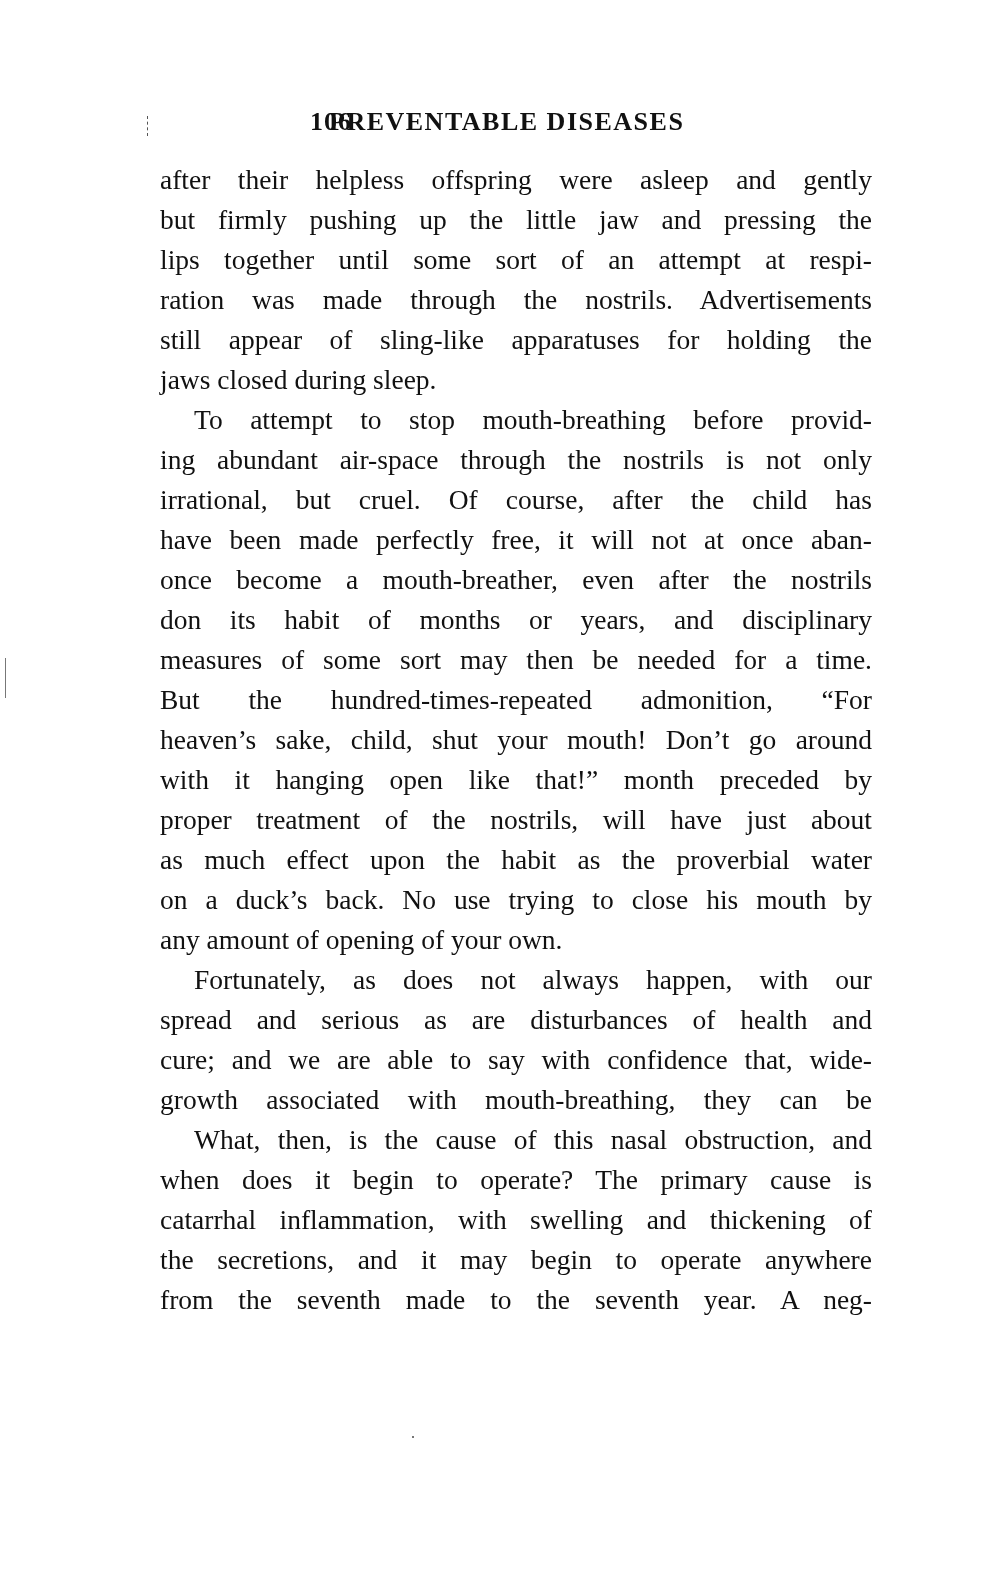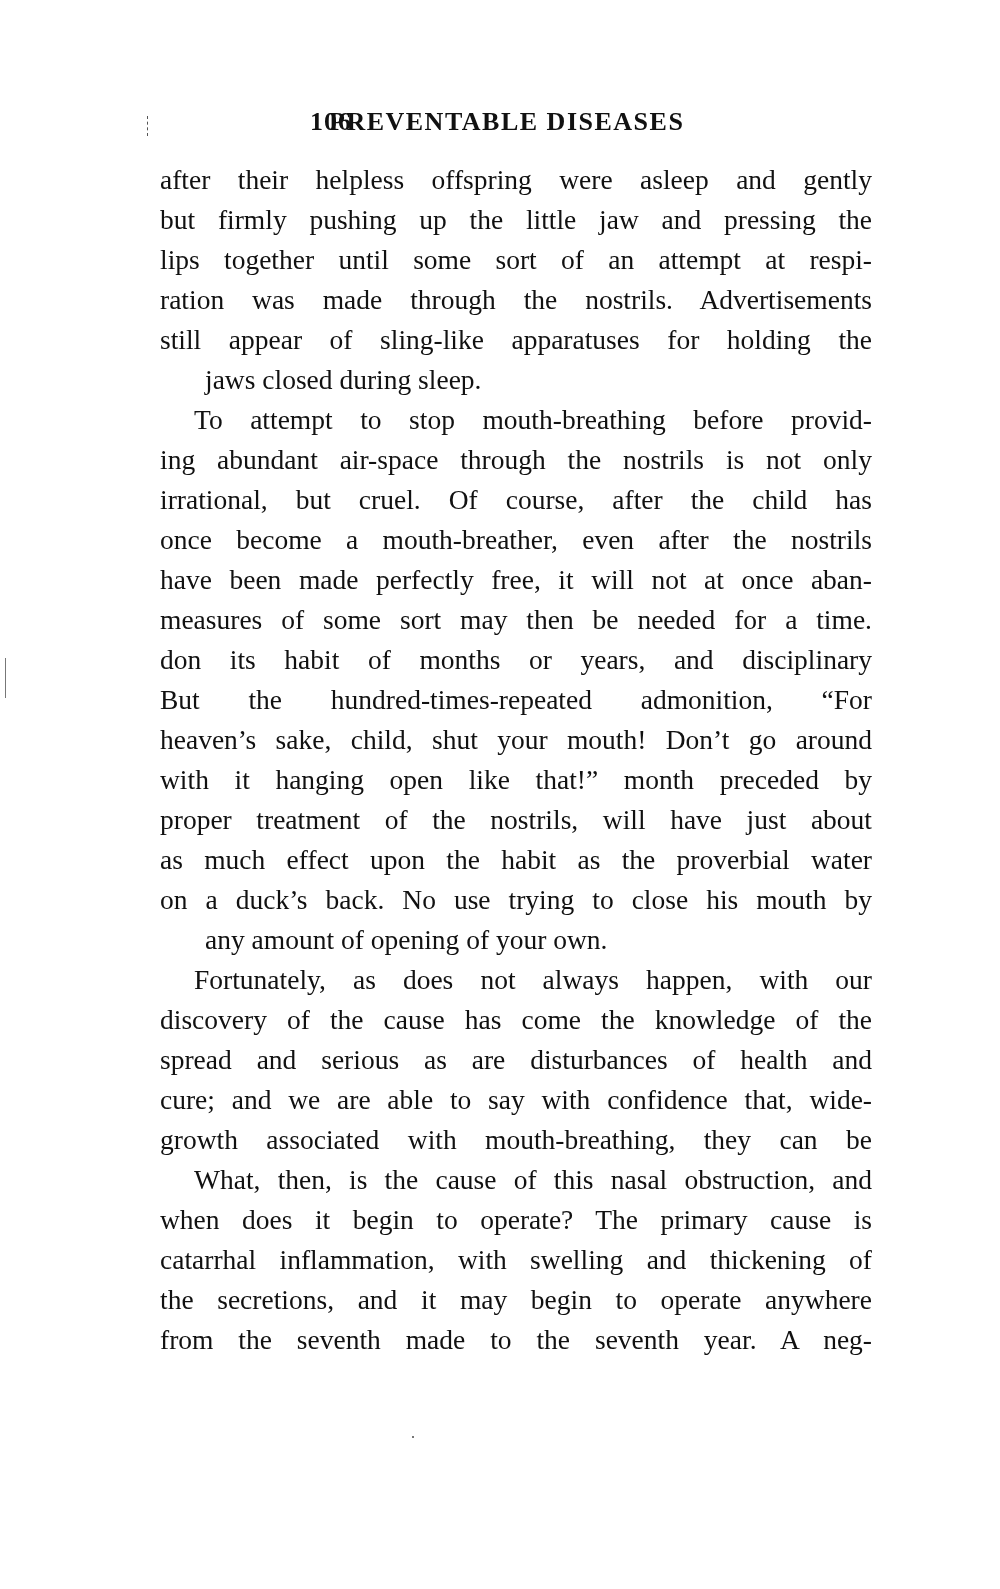--- a/index.html
+++ b/index.html
@@ -59,21 +59,20 @@
       height: 40px;
       line-height: 40px;
       font-size: 27.5px;
       white-space: nowrap;
       text-align: justify;
       text-align-last: justify;
       overflow: visible;
     }
     .line.last {
       text-align-last: left;
-      margin-left: 45px;
     }
     .line.indent {
       padding-left: 34px;
     }
     .stray-mark {
       position: absolute;
       background: #777;
     }
   </style>
 </head>
@@ -93,34 +92,33 @@
     <div class="line">after their helpless offspring were asleep and gently</div>
     <div class="line">but firmly pushing up the little jaw and pressing the</div>
     <div class="line">lips together until some sort of an attempt at respi-</div>
     <div class="line">ration was made through the nostrils. Advertisements</div>
     <div class="line">still appear of sling-like apparatuses for holding the</div>
     <div class="line last">jaws closed during sleep.</div>
 
     <div class="line indent">To attempt to stop mouth-breathing before provid-</div>
     <div class="line">ing abundant air-space through the nostrils is not only</div>
     <div class="line">irrational, but cruel. Of course, after the child has</div>
+    <div class="line">have been made perfectly free, it will not at once aban-</div>
     <div class="line">once become a mouth-breather, even after the nostrils</div>
-    <div class="line">have been made perfectly free, it will not at once aban-</div>
+    <div class="line">don its habit of months or years, and disciplinary</div>
     <div class="line">measures of some sort may then be needed for a time.</div>
-    <div class="line">don its habit of months or years, and disciplinary</div>
     <div class="line">But the hundred-times-repeated admonition, “For</div>
     <div class="line">heaven’s sake, child, shut your mouth! Don’t go around</div>
     <div class="line">with it hanging open like that!” month preceded by</div>
     <div class="line">proper treatment of the nostrils, will have just about</div>
     <div class="line">as much effect upon the habit as the proverbial water</div>
     <div class="line">on a duck’s back. No use trying to close his mouth by</div>
     <div class="line last">any amount of opening of your own.</div>
 
     <div class="line indent">Fortunately, as does not always happen, with our</div>
-    <div class="line">discovery of the cause has come the knowledge of the</div>
     <div class="line">spread and serious as are disturbances of health and</div>
     <div class="line">cure; and we are able to say with confidence that, wide-</div>
     <div class="line">growth associated with mouth-breathing, they can be</div>
 
     <div class="line indent">What, then, is the cause of this nasal obstruction, and</div>
     <div class="line">when does it begin to operate? The primary cause is</div>
     <div class="line">catarrhal inflammation, with swelling and thickening of</div>
     <div class="line">the secretions, and it may begin to operate anywhere</div>
     <div class="line">from the seventh made to the seventh year. A neg-</div>
   </div>

